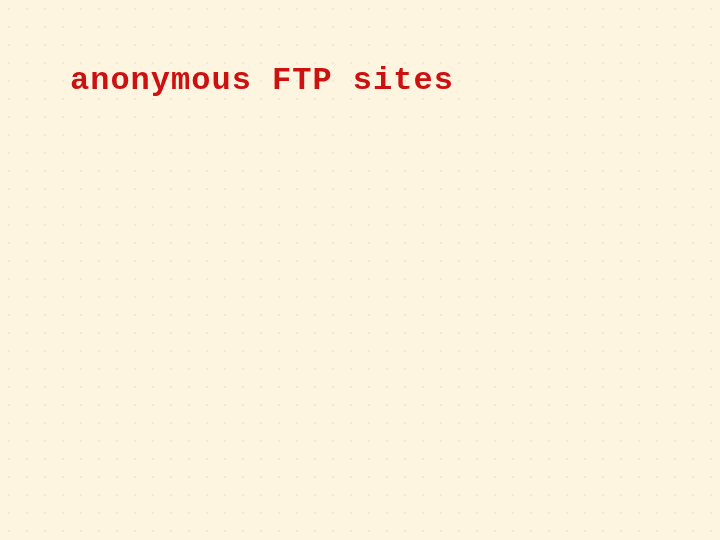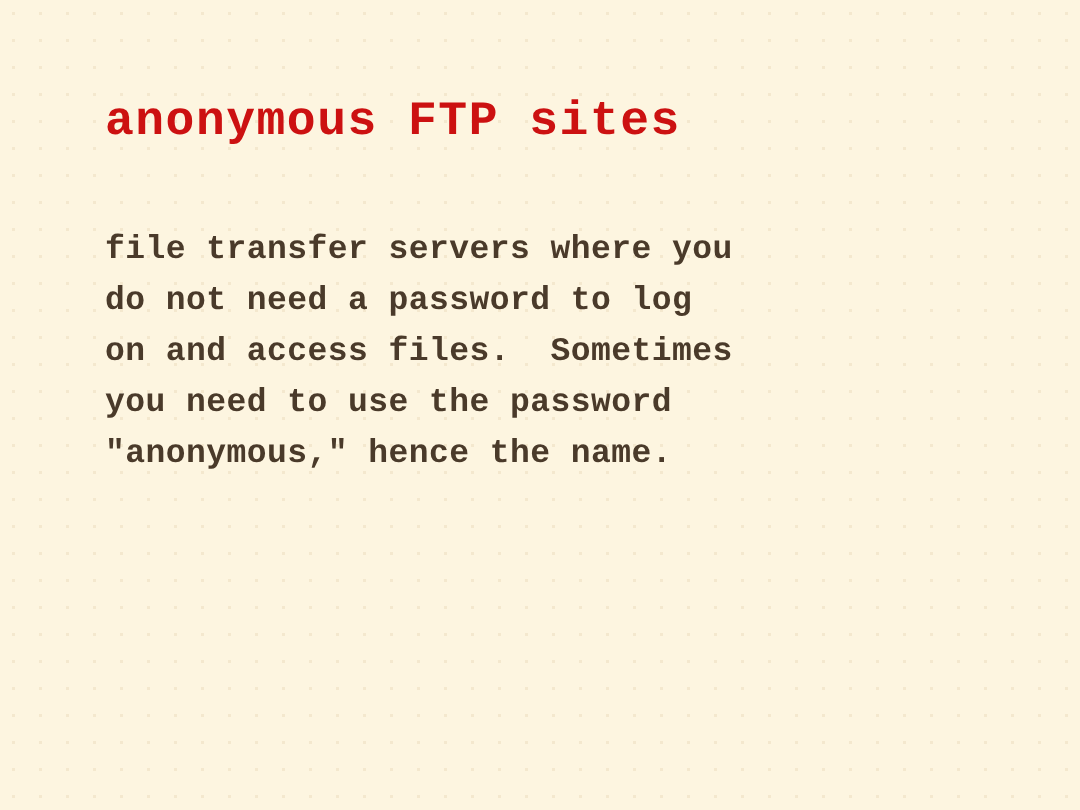--- a/index.html
+++ b/index.html
@@ -61,16 +61,13 @@
     }
   </style>
 </head>
 <body>
 
 <div class="page-container">
   <div class="title-section">
     <h1 class="title-text">anonymous FTP sites</h1>
   </div>
 
-  <div class="body-section">
-    <p class="body-text">file transfer servers where you<br>do not need a password to log<br>on and access files.&nbsp; Sometimes<br>you need to use the password<br>"anonymous," hence the name.</p>
-  </div>
 </div>
 
 </body></html>

